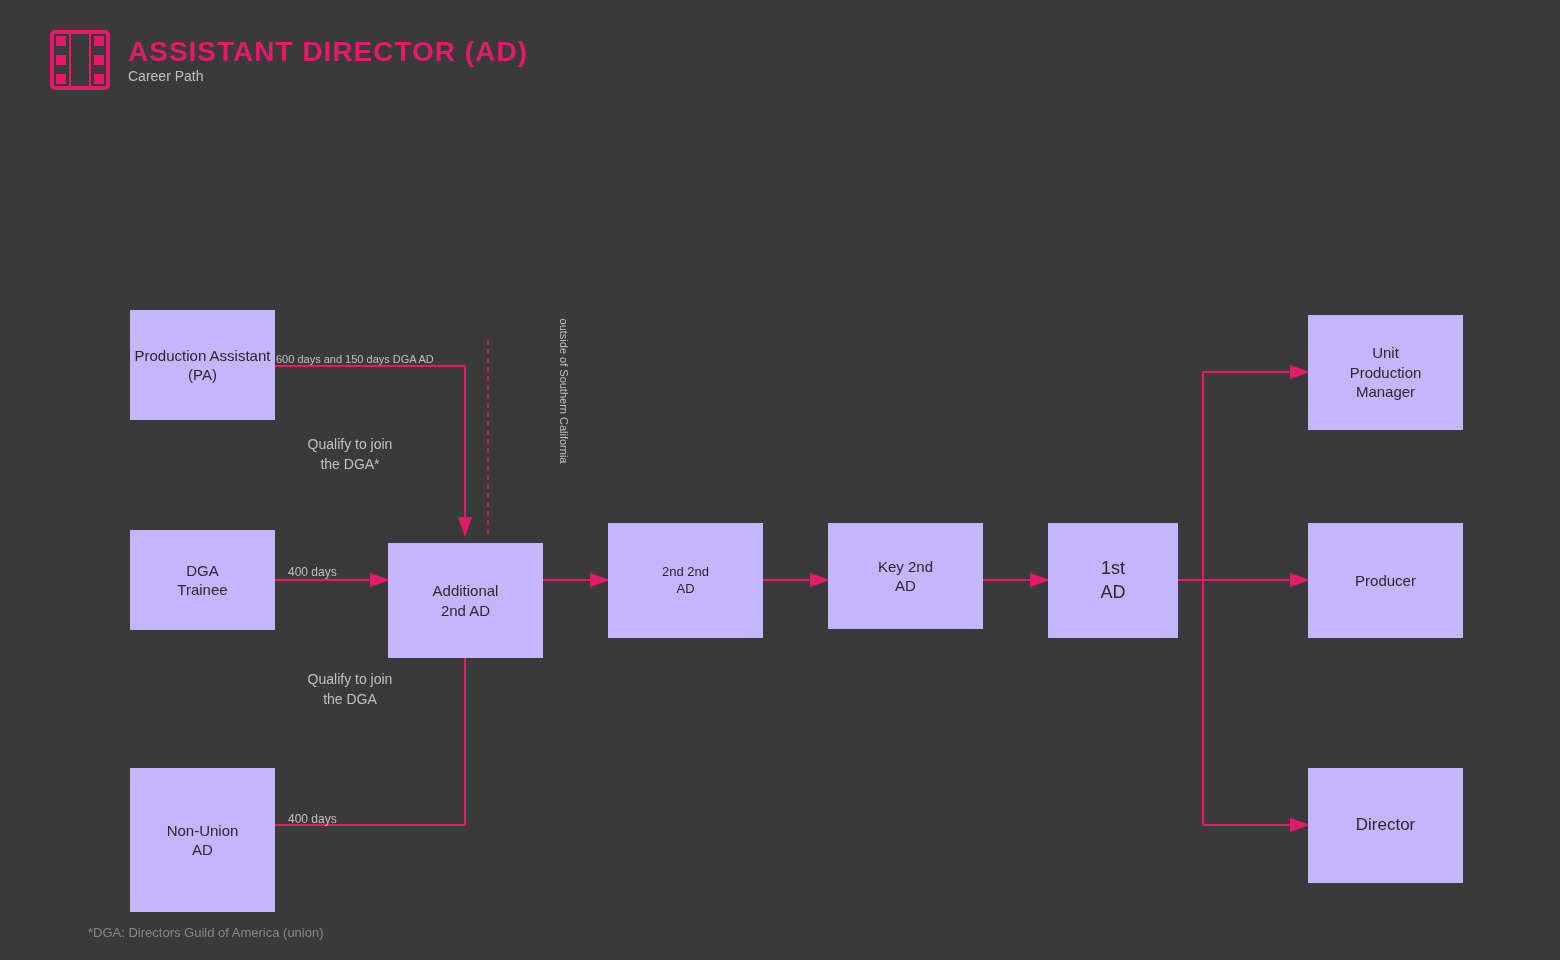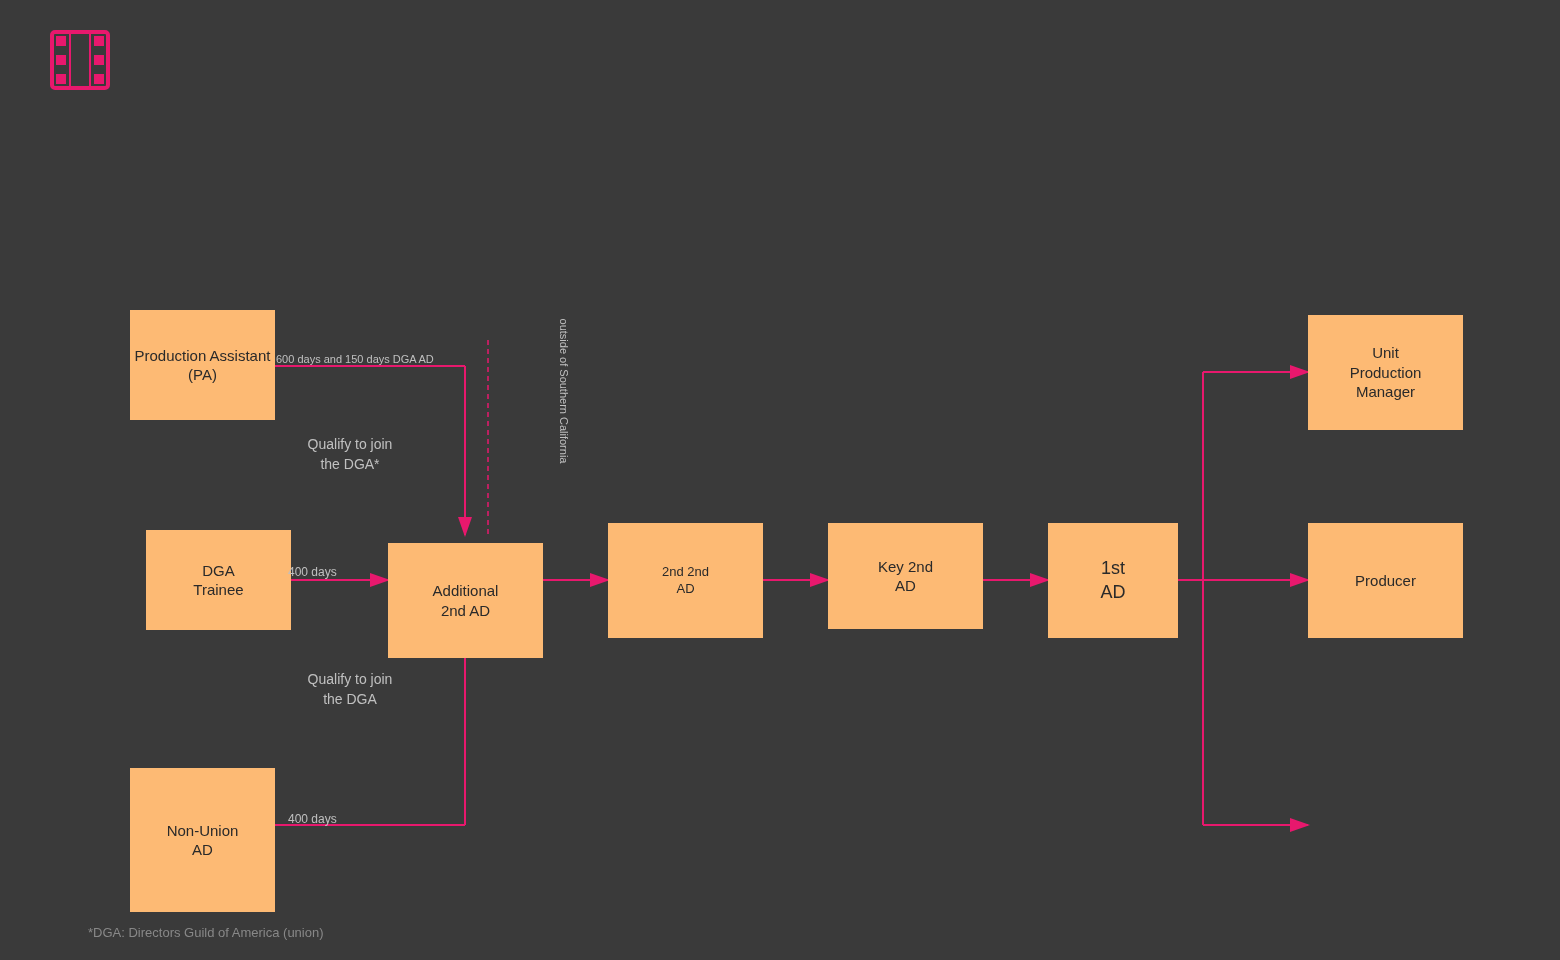--- a/index.html
+++ b/index.html
@@ -42,21 +42,21 @@
       position: absolute;
       top: 140px;
       left: 60px;
       width: 1460px;
       height: 780px;
     }
 
     
     .box {
       position: absolute;
-      background: #fdba74;
+      background: #c4b5fd;
       color: #2a2a2a;
       display: flex;
       align-items: center;
       justify-content: center;
       text-align: center;
       font-size: 16px;
       line-height: 1.3;
       border: none;
     }
 
@@ -119,20 +119,24 @@
     <rect x="6" y="25" width="10" height="10" fill="#e8186d"></rect>
     <rect x="6" y="44" width="10" height="10" fill="#e8186d"></rect>
 
     <rect x="44" y="6" width="10" height="10" fill="#e8186d"></rect>
     <rect x="44" y="25" width="10" height="10" fill="#e8186d"></rect>
     <rect x="44" y="44" width="10" height="10" fill="#e8186d"></rect>
 
     <line x1="20" y1="2" x2="20" y2="58" stroke="#e8186d" stroke-width="2"></line>
     <line x1="40" y1="2" x2="40" y2="58" stroke="#e8186d" stroke-width="2"></line>
   </svg>
+  <div class="header-text">
+    <div class="title">ASSISTANT DIRECTOR (AD)</div>
+    <div class="subtitle">Career Path</div>
+  </div>
 </div>
 
 <div class="diagram">
 
   <svg class="arrows-svg" viewBox="0 0 1460 780" xmlns="http://www.w3.org/2000/svg">
     <defs>
       <marker id="arrowhead" markerWidth="10" markerHeight="7" refX="9" refY="3.5" orient="auto">
         <polygon points="0 0, 10 3.5, 0 7" fill="#e8186d"></polygon>
       </marker>
     </defs>
@@ -163,21 +167,21 @@
 
     <line x1="428" y1="200" x2="428" y2="395" stroke="#e8186d" stroke-width="1.5" stroke-dasharray="5,4"></line>
   </svg>
 
   <div class="box" style="left:70px; top:170px; width:145px; height:110px; font-size:15px;">
     <span>Production
 Assistant
 (PA)</span>
   </div>
 
-  <div class="box" style="left:86px; top:390px; width:145px; height:100px; font-size:15px;">
+  <div class="box" style="left:70px; top:390px; width:145px; height:100px; font-size:15px;">
     <span>DGA<br>Trainee</span>
   </div>
 
   <div class="box" style="left:328px; top:383px; width:155px; height:115px; font-size:15px;margin-top:20px;">
     <span>Additional<br>2nd AD</span>
   </div>
 
   <div class="box" style="left:548px; top:383px; width:155px; height:115px; font-size:13px;">
     <span>2nd 2nd<br>AD</span>
   </div>
@@ -195,20 +199,23 @@
   </div>
 
   <div class="box" style="left:1248px; top:175px; width:155px; height:115px; font-size:15px;">
     <span>Unit<br>Production<br>Manager</span>
   </div>
 
   <div class="box" style="left:70px; top:628px; width:145px; height:144px; font-size:15px;">
     <span>Non-Union<br>AD</span>
   </div>
 
+  <div class="box" style="left:1248px; top:628px; width:155px; height:115px; font-size:17px;">
+    <span>Director</span>
+  </div>
 
   <div class="label-small" style="left:216px; top:213px; color:#c0c0c0; font-size:11px; white-space:nowrap;">
     600 days and 150 days DGA AD
   </div>
 
   <div class="rotated-label" style="left:432px; top:245px; font-size:11px; color:#c0c0c0;">
     outside of Southern California
   </div>
 
   <div class="label" style="left:210px; top:295px; width:160px; color:#c0c0c0; font-size:14px; text-align:center;">

